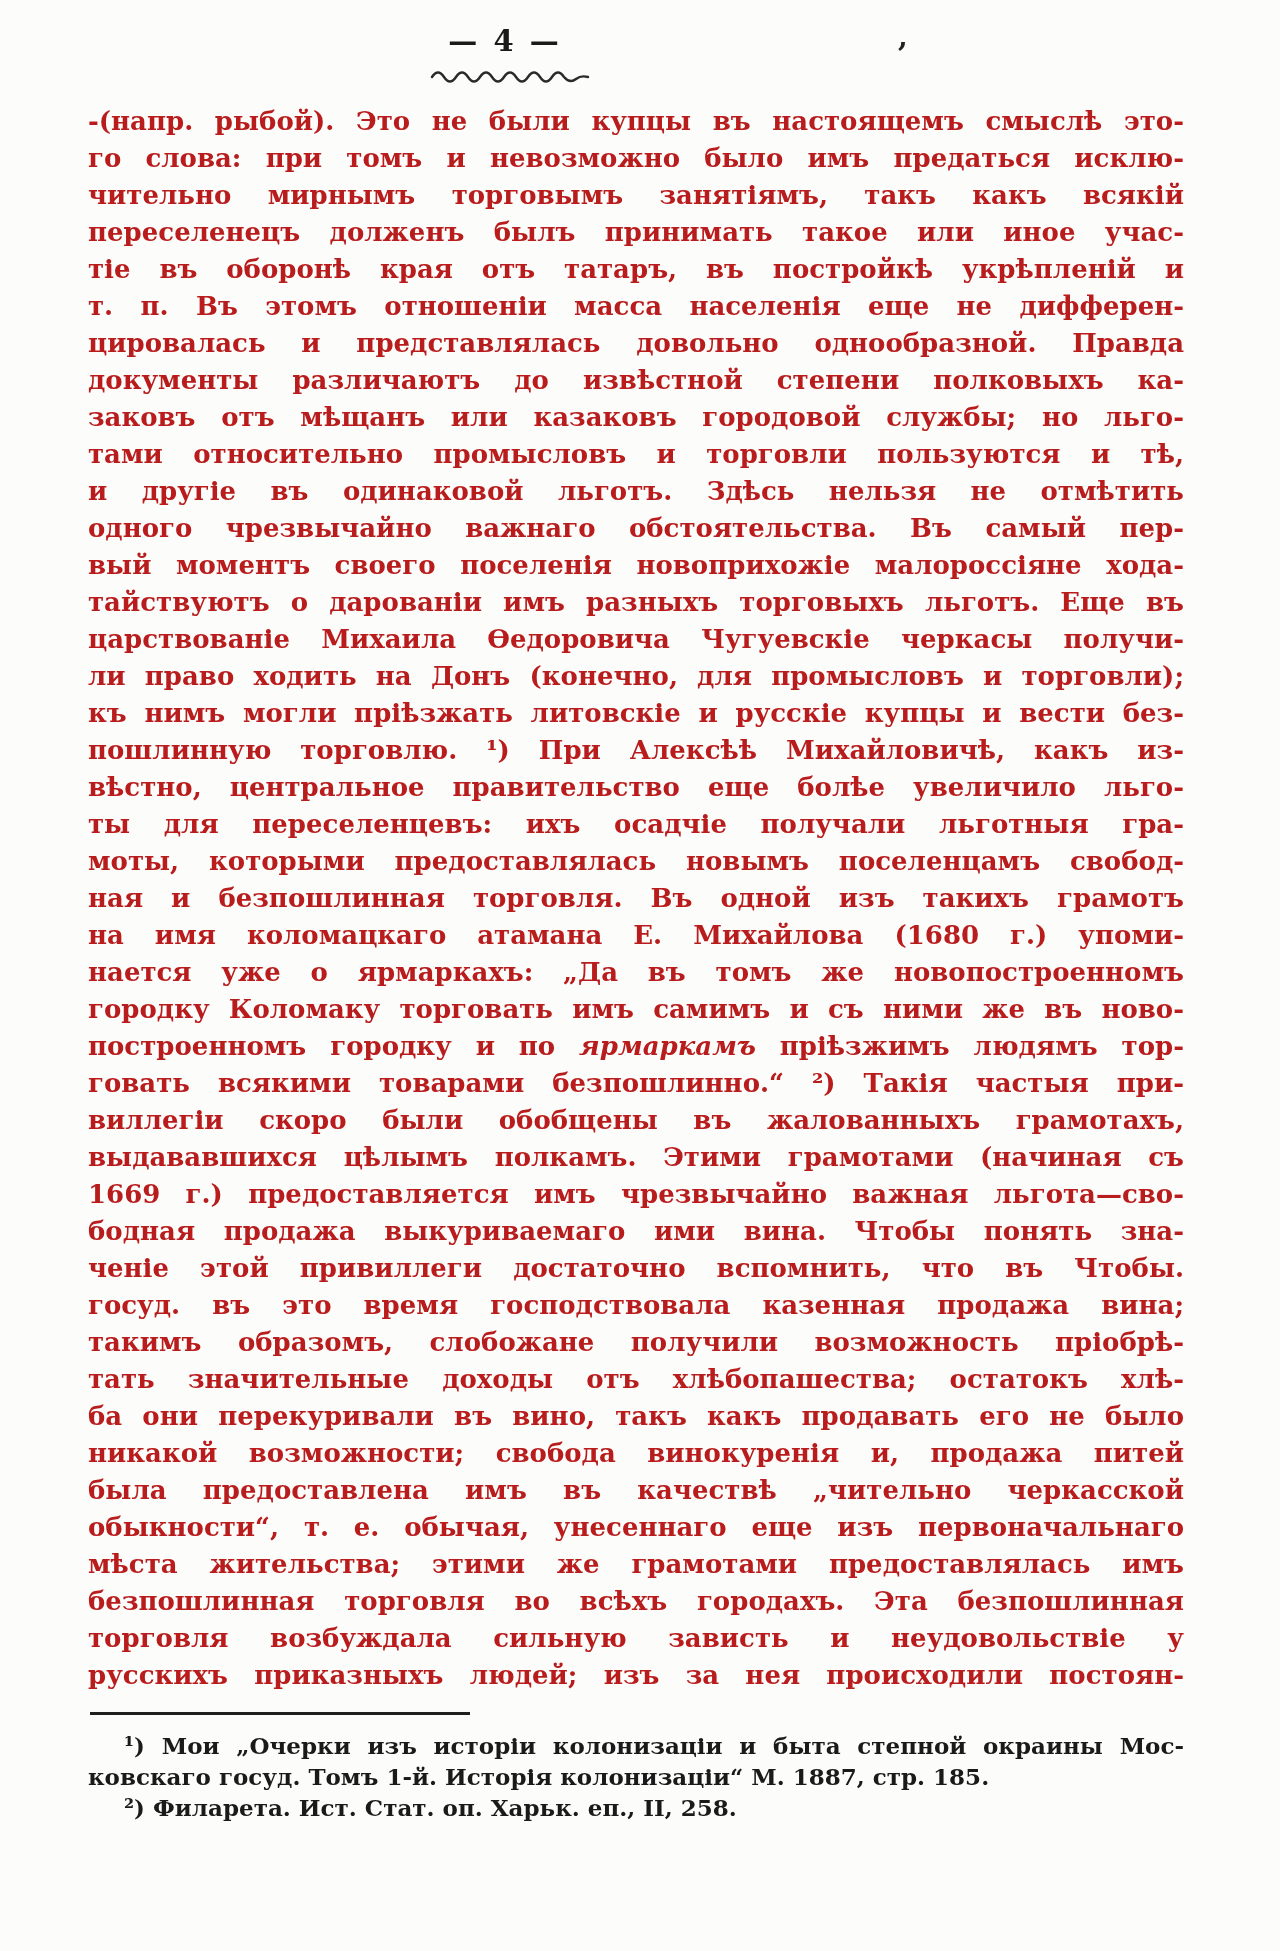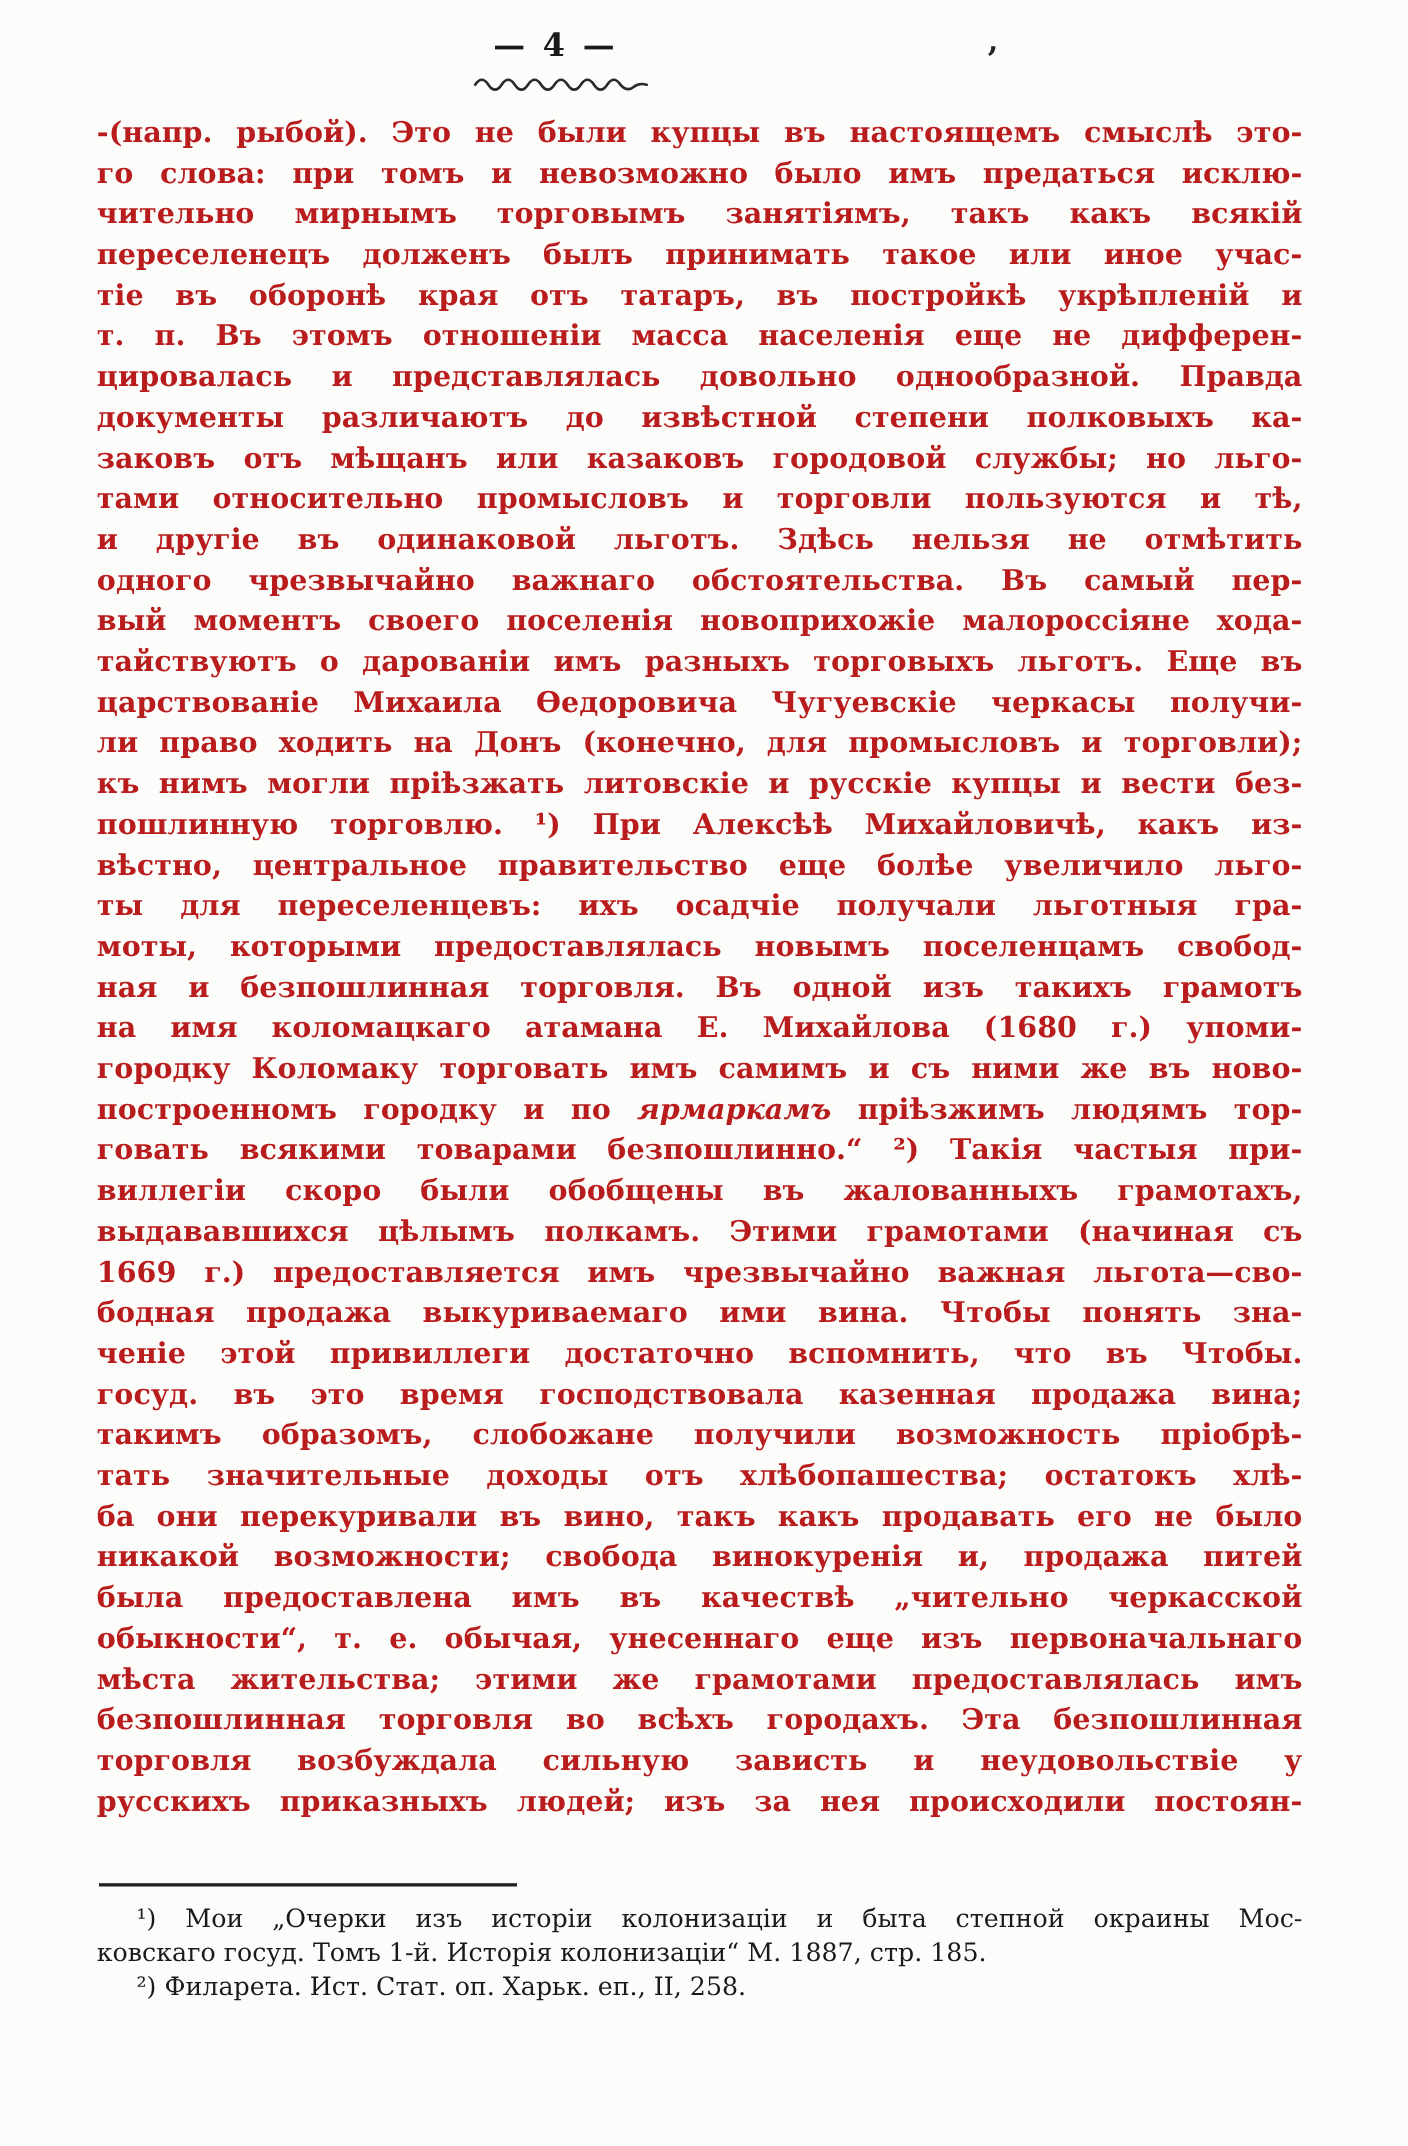--- a/index.html
+++ b/index.html
@@ -38,21 +38,21 @@
   .footnote-rule{
     position:absolute;top:1712px;left:90px;width:380px;
     border-top:3px solid #1f1f1f;
   }
   .footnotes{
     position:absolute;top:1730px;left:88px;width:1096px;
   }
   .footnotes .line{
     font-size:23px;
     line-height:31px;
-    font-weight:400;
+    font-weight:700;
     text-align:left;
     color:#1a1a1a;
   }
   .footnotes .line:nth-child(1){
     text-indent:36px;
     text-align:justify;
     text-align-last:justify;
   }
   .footnotes .line:nth-child(3){
     text-indent:36px;
@@ -88,20 +88,21 @@
       <div class="line"><span>тайствуютъ о дарованіи имъ разныхъ торговыхъ льготъ. Еще въ</span></div>
       <div class="line"><span>царствованіе Михаила Ѳедоровича Чугуевскіе черкасы получи-</span></div>
       <div class="line"><span>ли право ходить на Донъ (конечно, для промысловъ и торговли);</span></div>
       <div class="line"><span>къ нимъ могли пріѣзжать литовскіе и русскіе купцы и вести без-</span></div>
       <div class="line"><span>пошлинную торговлю. ¹) При Алексѣѣ Михайловичѣ, какъ из-</span></div>
       <div class="line"><span>вѣстно, центральное правительство еще болѣе увеличило льго-</span></div>
       <div class="line"><span>ты для переселенцевъ: ихъ осадчіе получали льготныя гра-</span></div>
       <div class="line"><span>моты, которыми предоставлялась новымъ поселенцамъ свобод-</span></div>
       <div class="line"><span>ная и безпошлинная торговля. Въ одной изъ такихъ грамотъ</span></div>
       <div class="line"><span>на имя коломацкаго атамана Е. Михайлова (1680 г.) упоми-</span></div>
+      <div class="line"><span>нается уже о ярмаркахъ: „Да въ томъ же новопостроенномъ</span></div>
       <div class="line"><span>городку Коломаку торговать имъ самимъ и съ ними же въ ново-</span></div>
       <div class="line"><span>построенномъ городку и по </span><i>ярмаркамъ</i><span> пріѣзжимъ людямъ тор-</span></div>
       <div class="line"><span>говать всякими товарами безпошлинно.“ ²) Такія частыя при-</span></div>
       <div class="line"><span>виллегіи скоро были обобщены въ жалованныхъ грамотахъ,</span></div>
       <div class="line"><span>выдававшихся цѣлымъ полкамъ. Этими грамотами (начиная съ</span></div>
       <div class="line"><span>1669 г.) предоставляется имъ чрезвычайно важная льгота—сво-</span></div>
       <div class="line"><span>бодная продажа выкуриваемаго ими вина. Чтобы понять зна-</span></div>
       <div class="line"><span>ченіе этой привиллеги достаточно вспомнить, что въ Чтобы.</span></div>
       <div class="line"><span>госуд. въ это время господствовала казенная продажа вина;</span></div>
       <div class="line"><span>такимъ образомъ, слобожане получили возможность пріобрѣ-</span></div>

